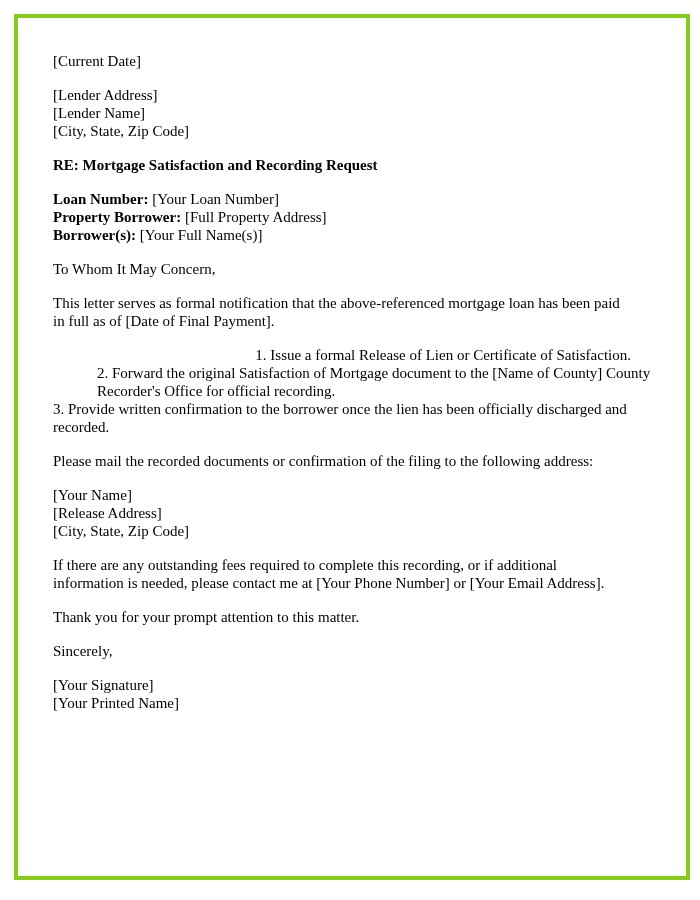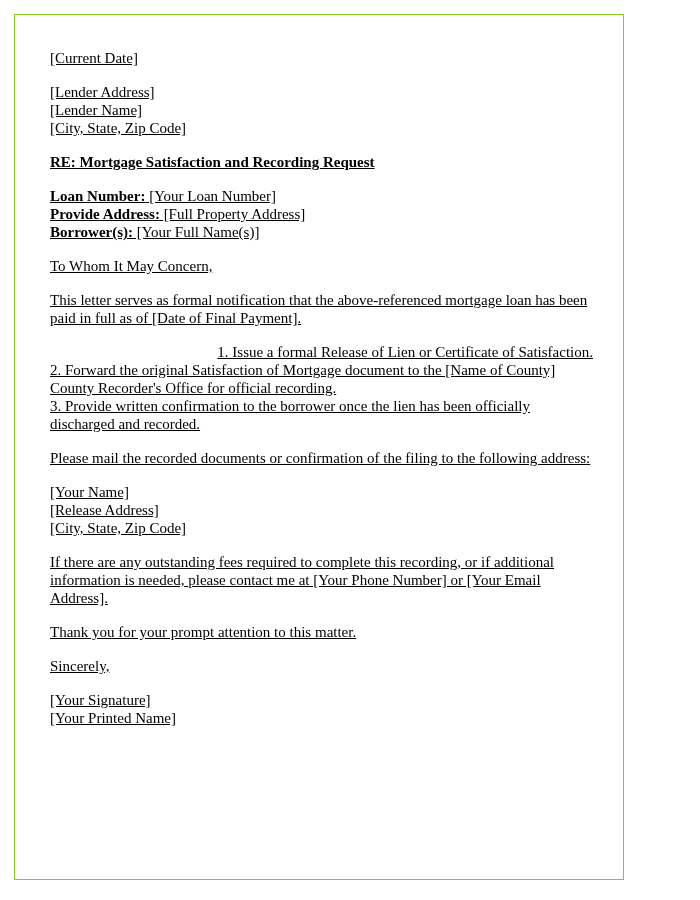--- a/index.html
+++ b/index.html
@@ -11,29 +11,28 @@
     width: 700px;
     height: 900px;
     position: relative;
     font-family: "Liberation Serif", "DejaVu Serif", serif;
     color: #000000;
   }
   .page {
     position: absolute;
     left: 14px;
     top: 14px;
-    width: 610px;
+    width: 676px;
     height: 866px;
     box-sizing: border-box;
-    border: 1px solid #84cc16;
+    border: 4px solid #84cc16;
     background: #ffffff;
     padding: 34px 30px 0 35px;
     font-size: 15px;
     line-height: 18px;
-    text-decoration: underline;
   }
   .block {
     margin: 0 0 16px 0;
   }
   .line {
     min-height: 18px;
   }
   .bold {
     font-weight: bold;
   }
@@ -56,32 +55,32 @@
     <div class="line">[Lender Name]</div>
     <div class="line">[City, State, Zip Code]</div>
   </div>
 
   <div class="block">
     <div class="line bold">RE: Mortgage Satisfaction and Recording Request</div>
   </div>
 
   <div class="block">
     <div class="line"><span class="bold">Loan Number:</span><span> [Your Loan Number]</span></div>
-    <div class="line"><span class="bold">Provide Address:</span><span> [Full Property Address]</span></div>
+    <div class="line"><span class="bold">Property Borrower:</span><span> [Full Property Address]</span></div>
     <div class="line"><span class="bold">Borrower(s):</span><span> [Your Full Name(s)]</span></div>
   </div>
 
   <div class="para">To Whom It May Concern,</div>
 
   <div class="para">This letter serves as formal notification that the above-referenced mortgage loan has been paid in full as of [Date of Final Payment].</div>
 
 
   <div class="block">
     <div class="line" style="max-width:578px;text-align:right;">1. Issue a formal Release of Lien or Certificate of Satisfaction.</div>
-    <div class="line" style="max-width:578px;">2. Forward the original Satisfaction of Mortgage document to the [Name of County] County Recorder's Office for official recording.</div>
+    <div class="line" style="max-width:578px;margin-left:44px;">2. Forward the original Satisfaction of Mortgage document to the [Name of County] County Recorder's Office for official recording.</div>
     <div class="line" style="max-width:578px;">3. Provide written confirmation to the borrower once the lien has been officially discharged and recorded.</div>
   </div>
 
   <div class="para">Please mail the recorded documents or confirmation of the filing to the following address:</div>
 
   <div class="block">
     <div class="line">[Your Name]</div>
     <div class="line">[Release Address]</div>
     <div class="line">[City, State, Zip Code]</div>
   </div>

